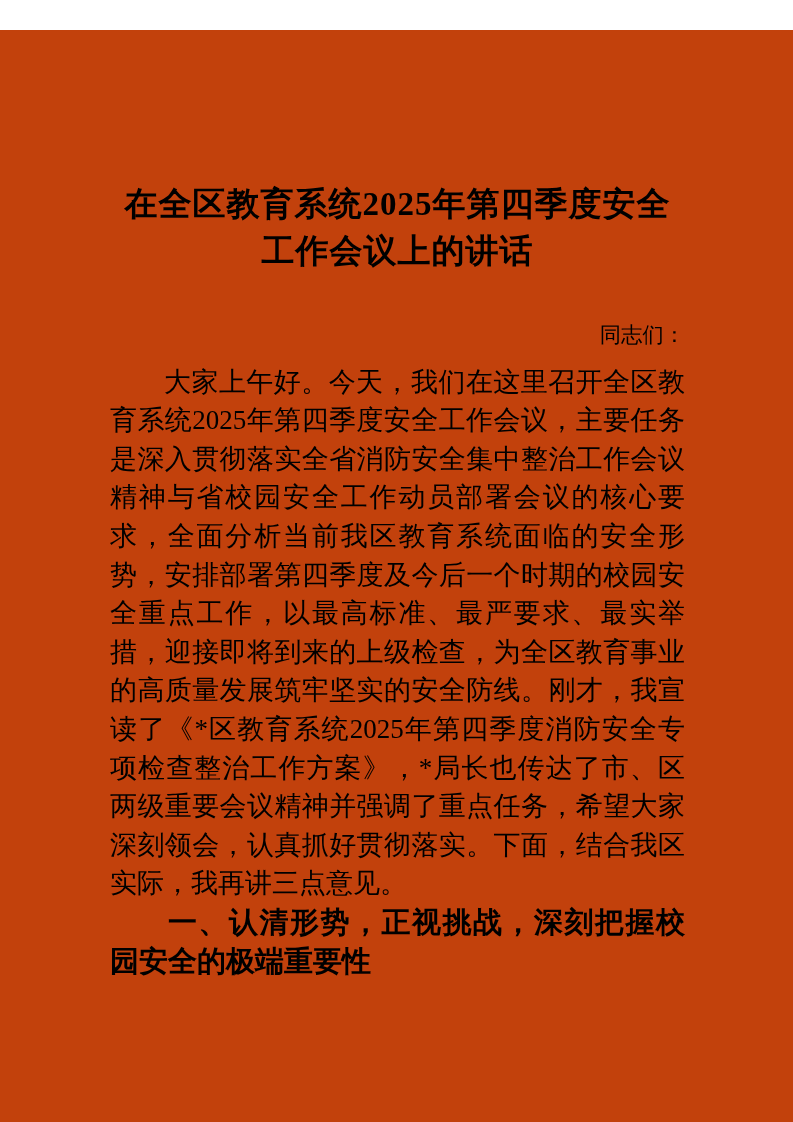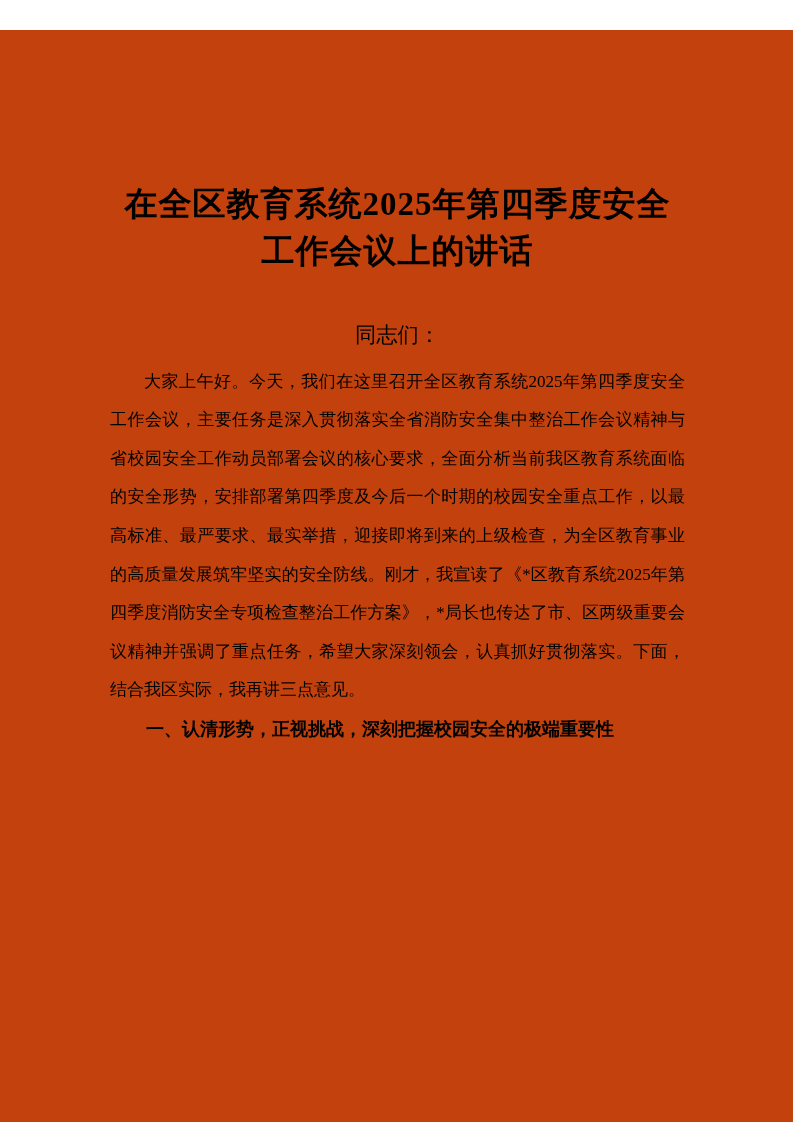--- a/index.html
+++ b/index.html
@@ -29,34 +29,34 @@
     font-size: 33px;
     line-height: 47px;
     font-weight: 700;
     text-align: center;
     letter-spacing: 1px;
   }
   .salutation {
     margin: 41px 0 8px 0;
     font-size: 21.3px;
     line-height: 38.6px;
-    text-align: center;
+    text-align: right;
   }
   .body-para {
     margin: 0;
-    font-size: 17px;
+    font-size: 27px;
     line-height: 38.6px;
     text-indent: 2em;
     text-align: justify;
     text-justify: inter-character;
     font-weight: 400;
   }
   .section-heading {
     margin: 0;
-    font-size: 18px;
+    font-size: 29px;
     line-height: 38.6px;
     text-indent: 2em;
     text-align: justify;
     font-weight: 700;
   }
 </style>
 </head>
 <body>
 
 <div class="page">

